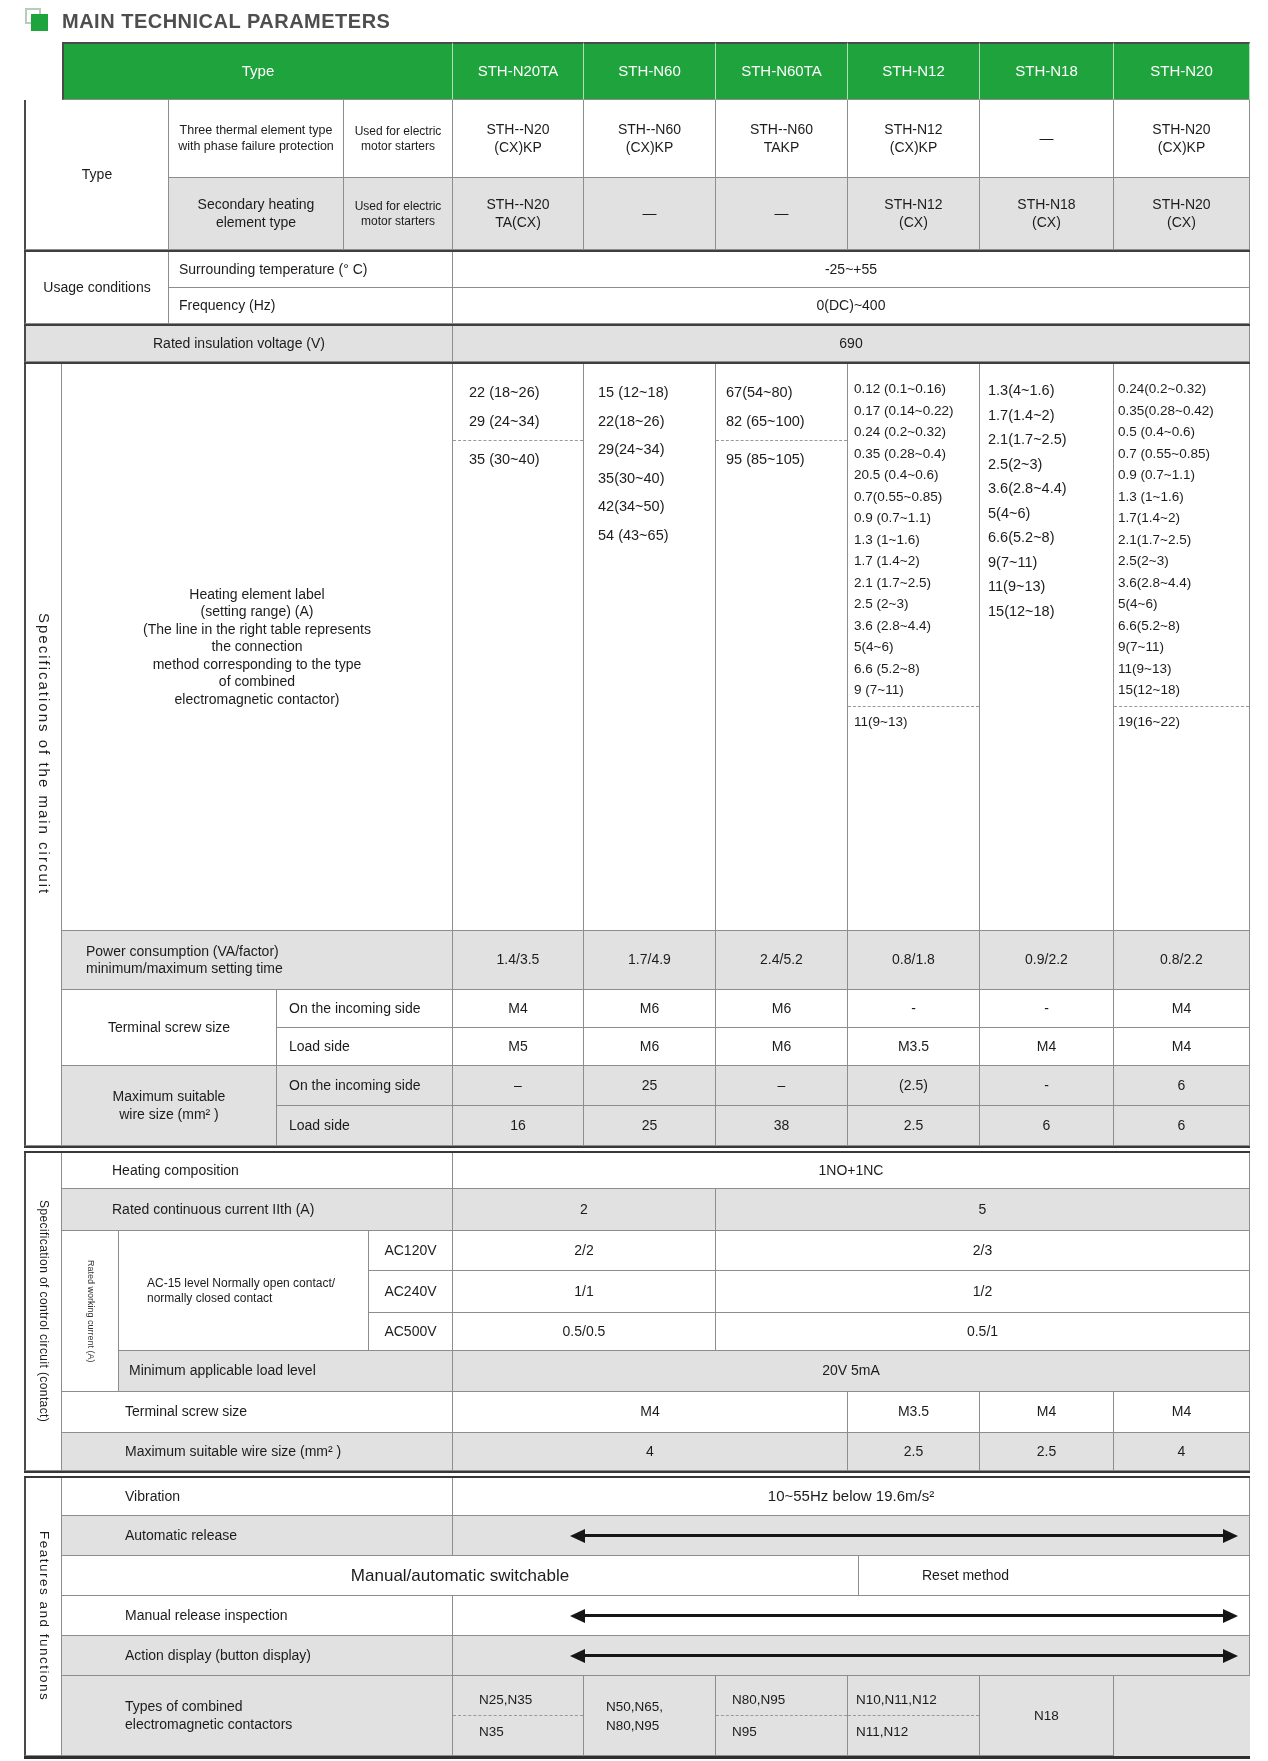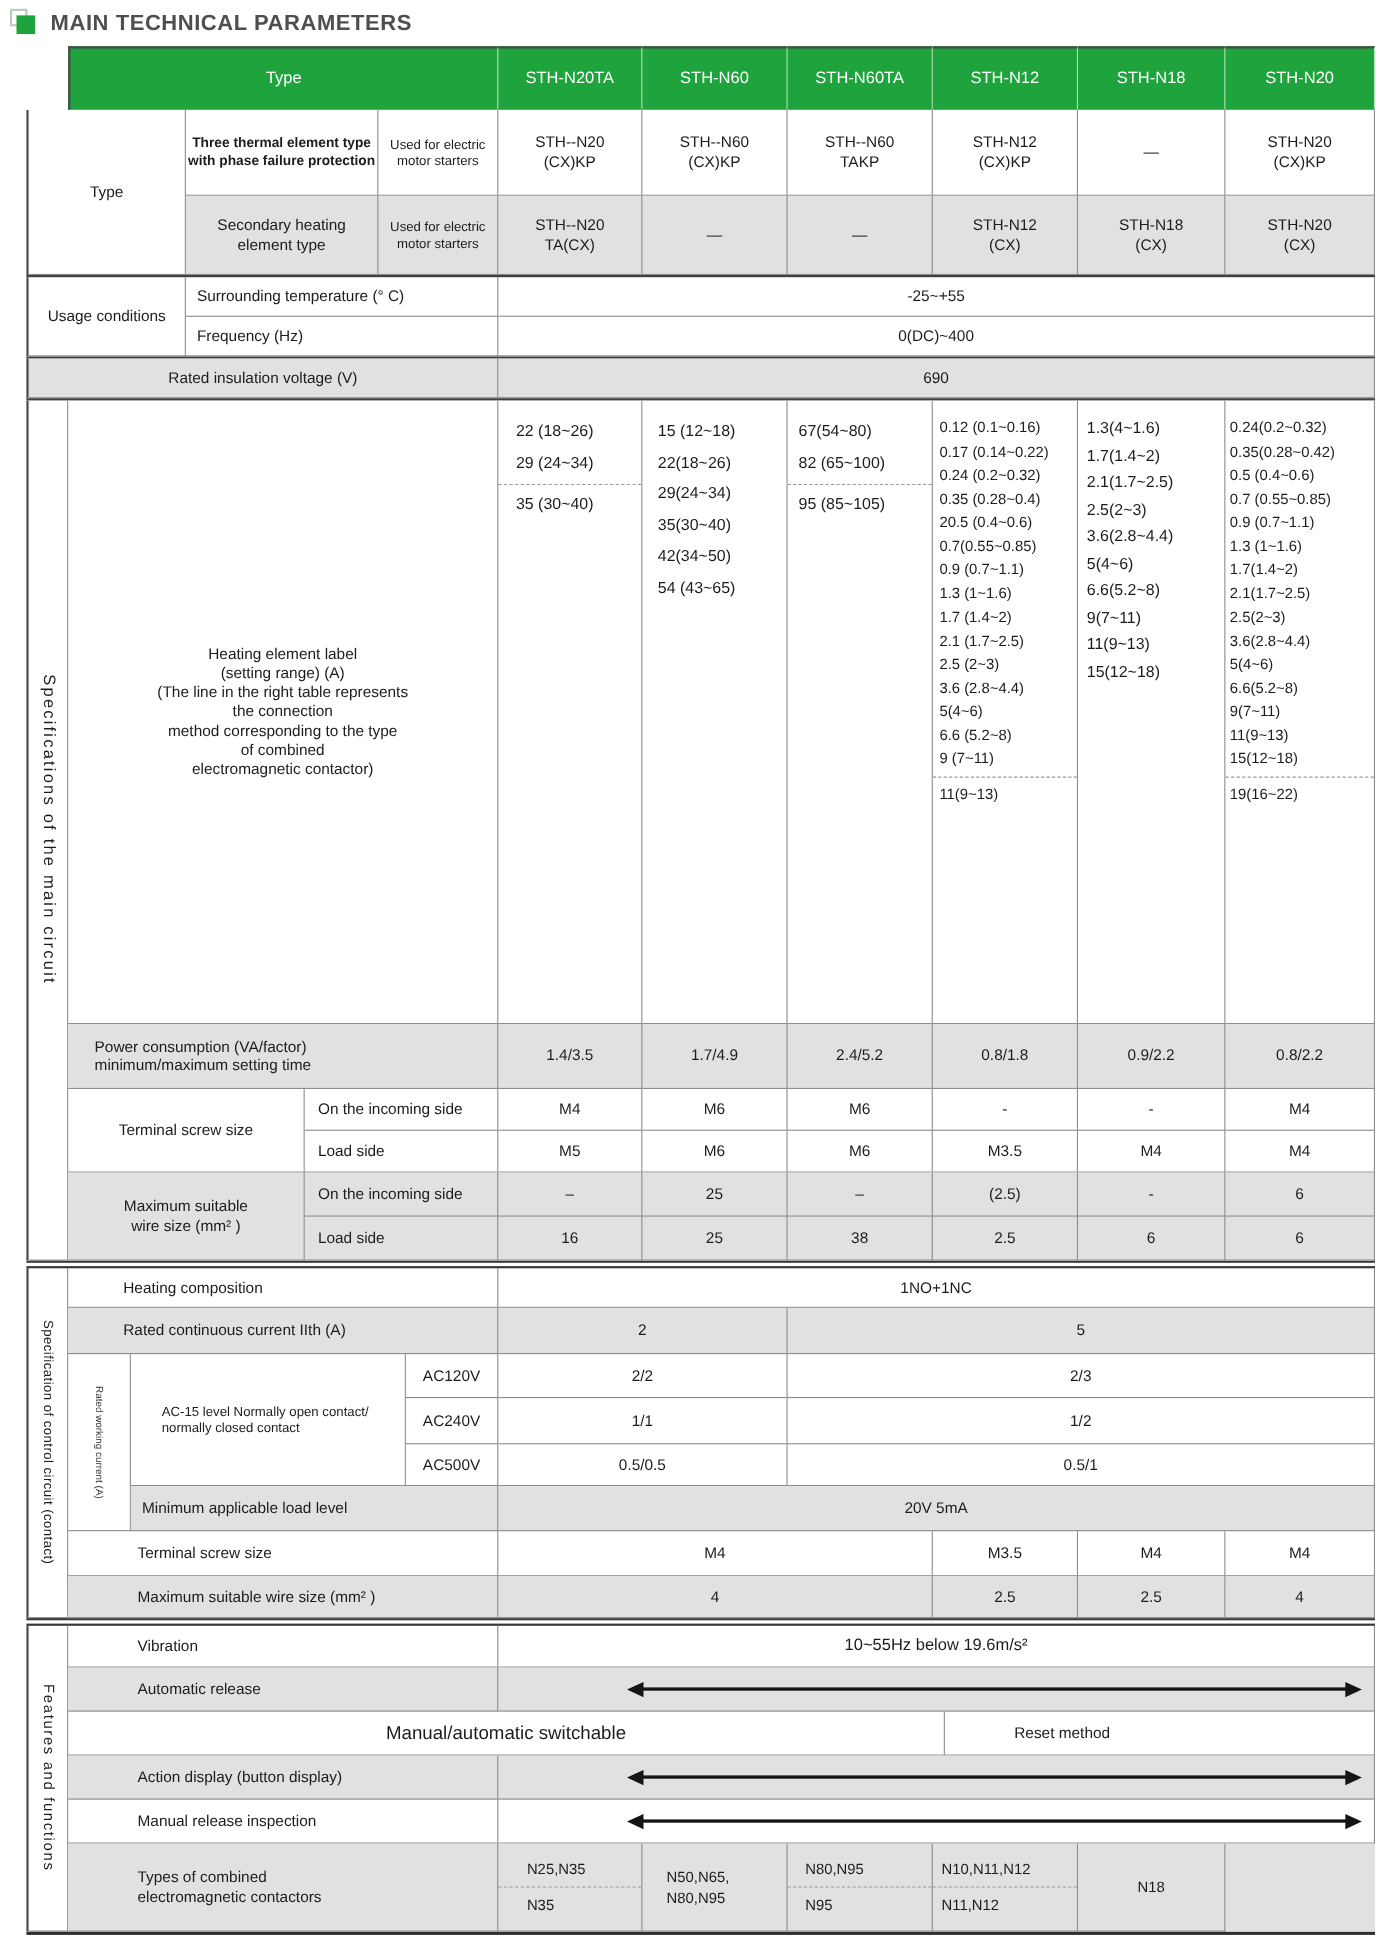--- a/index.html
+++ b/index.html
@@ -1,18 +1,18 @@
 <!DOCTYPE html>
 <html style="--green: #1fa33c; --gray: #e1e1e1;"><head>
 <meta charset="utf-8">
 <style>
   :root{ --green:#1fa33c; --gray:#e1e1e1; --bd:#8d8d8d; --bdk:#4a4a4a; --txt:#1c1c1c; }
   html,body{margin:0;padding:0;background:#fff;font-family:"Liberation Sans",sans-serif;color:var(--txt);}
   .page{position:relative;width:1268px;height:1761px;overflow:hidden;background:#fff;}
-  .title-row{display:flex;align-items:center;gap:10px;padding:7px 0 6px 8px;height:29px;}
+  .title-row{display:flex;align-items:center;gap:10px;padding:7px 0 6px 24px;height:29px;}
   .title-icon{position:relative;width:28px;height:28px;flex:0 0 auto;}
   .title-icon::before{content:'';position:absolute;left:1px;top:0;width:12px;height:12px;border:2px solid #b8ccba;background:#fff;}
   .title-icon::after{content:'';position:absolute;left:7px;top:6px;width:17px;height:17px;background:var(--green);}
   .page-title{font-size:20px;font-weight:bold;color:#4e4e4e;letter-spacing:.5px;}
   .tbl{margin-left:24px;width:1226px;}
   .row{display:flex;}
   .col{display:flex;flex-direction:column;}
   .c{box-sizing:border-box;border-right:1px solid var(--bd);border-bottom:1px solid var(--bd);
      display:flex;align-items:center;justify-content:center;text-align:center;
      font-size:14px;color:var(--txt);flex:0 0 auto;line-height:1.25;}
@@ -50,21 +50,21 @@
   .plc10 .cell-line{padding-left:10px}.plc14 .cell-line{padding-left:14px}.plc16 .cell-line{padding-left:16px}
   .plc22 .cell-line{padding-left:22px}.plc26 .cell-line{padding-left:26px}
   .dash-sep{border-top:1.6px dashed #999;margin:5px 0 4px;}
   
   .cc{flex-direction:column;justify-content:center;align-items:stretch;text-align:left;font-size:13.5px;}
   .cc .cell-line{line-height:19px}
   .cc .dash-sep{margin:6px 0}
   .cc.ctr{text-align:center}.pl10{padding-left:10px}.pl12{padding-left:12px}.pl24{padding-left:24px}
   .pl28{padding-left:28px}.pl50{padding-left:50px}.pl63{padding-left:63px}
   .small-lbl{font-size:12px;}
-  .tiny-lbl{font-size:12.5px;font-weight:bold;}
+  .tiny-lbl{font-size:12.5px;}
   
   .arrow-line{position:relative;width:640px;height:3px;background:#151515;margin-left:105px;}
   .arrow-line::before,.arrow-line::after{content:'';position:absolute;top:-5.5px;border-top:7px solid transparent;border-bottom:7px solid transparent;}
   .arrow-line::before{left:-14px;border-right:15px solid #151515;}
   .arrow-line::after{right:-14px;border-left:15px solid #151515;}
   .big-val{font-size:17px;}
   .mid-val{font-size:15px;}
 </style>
 </head>
 <body>
@@ -380,28 +380,28 @@
         <div class="row h40 rowg">
           <div class="c w391 h40 left pl63">Automatic release</div>
           <div class="c wdall h40">
             <div class="arrow-line"></div>
           </div>
         </div>
         <div class="row h40">
           <div class="c wdall h40 big-val">Manual/automatic switchable</div>
           <div class="c w391 h40 left pl63">Reset method</div>
         </div>
+        <div class="row h40">
+          <div class="c w391 h40 left pl63">Manual release inspection</div>
+          <div class="c wdall h40">
+            <div class="arrow-line"></div>
+          </div>
+        </div>
         <div class="row h40 rowg">
           <div class="c w391 h40 left pl63">Action display (button display)</div>
-          <div class="c wdall h40">
-            <div class="arrow-line"></div>
-          </div>
-        </div>
-        <div class="row h40">
-          <div class="c w391 h40 left pl63">Manual release inspection</div>
           <div class="c wdall h40">
             <div class="arrow-line"></div>
           </div>
         </div>
         <div class="row h80 rowg">
           <div class="c w391 h80 left pl63 ml">Types of combined
 electromagnetic contactors</div>
           <div class="c wd1 h80 cc plc26">
               <div class="cell-line">N25,N35</div>
               <div class="dash-sep"></div>

